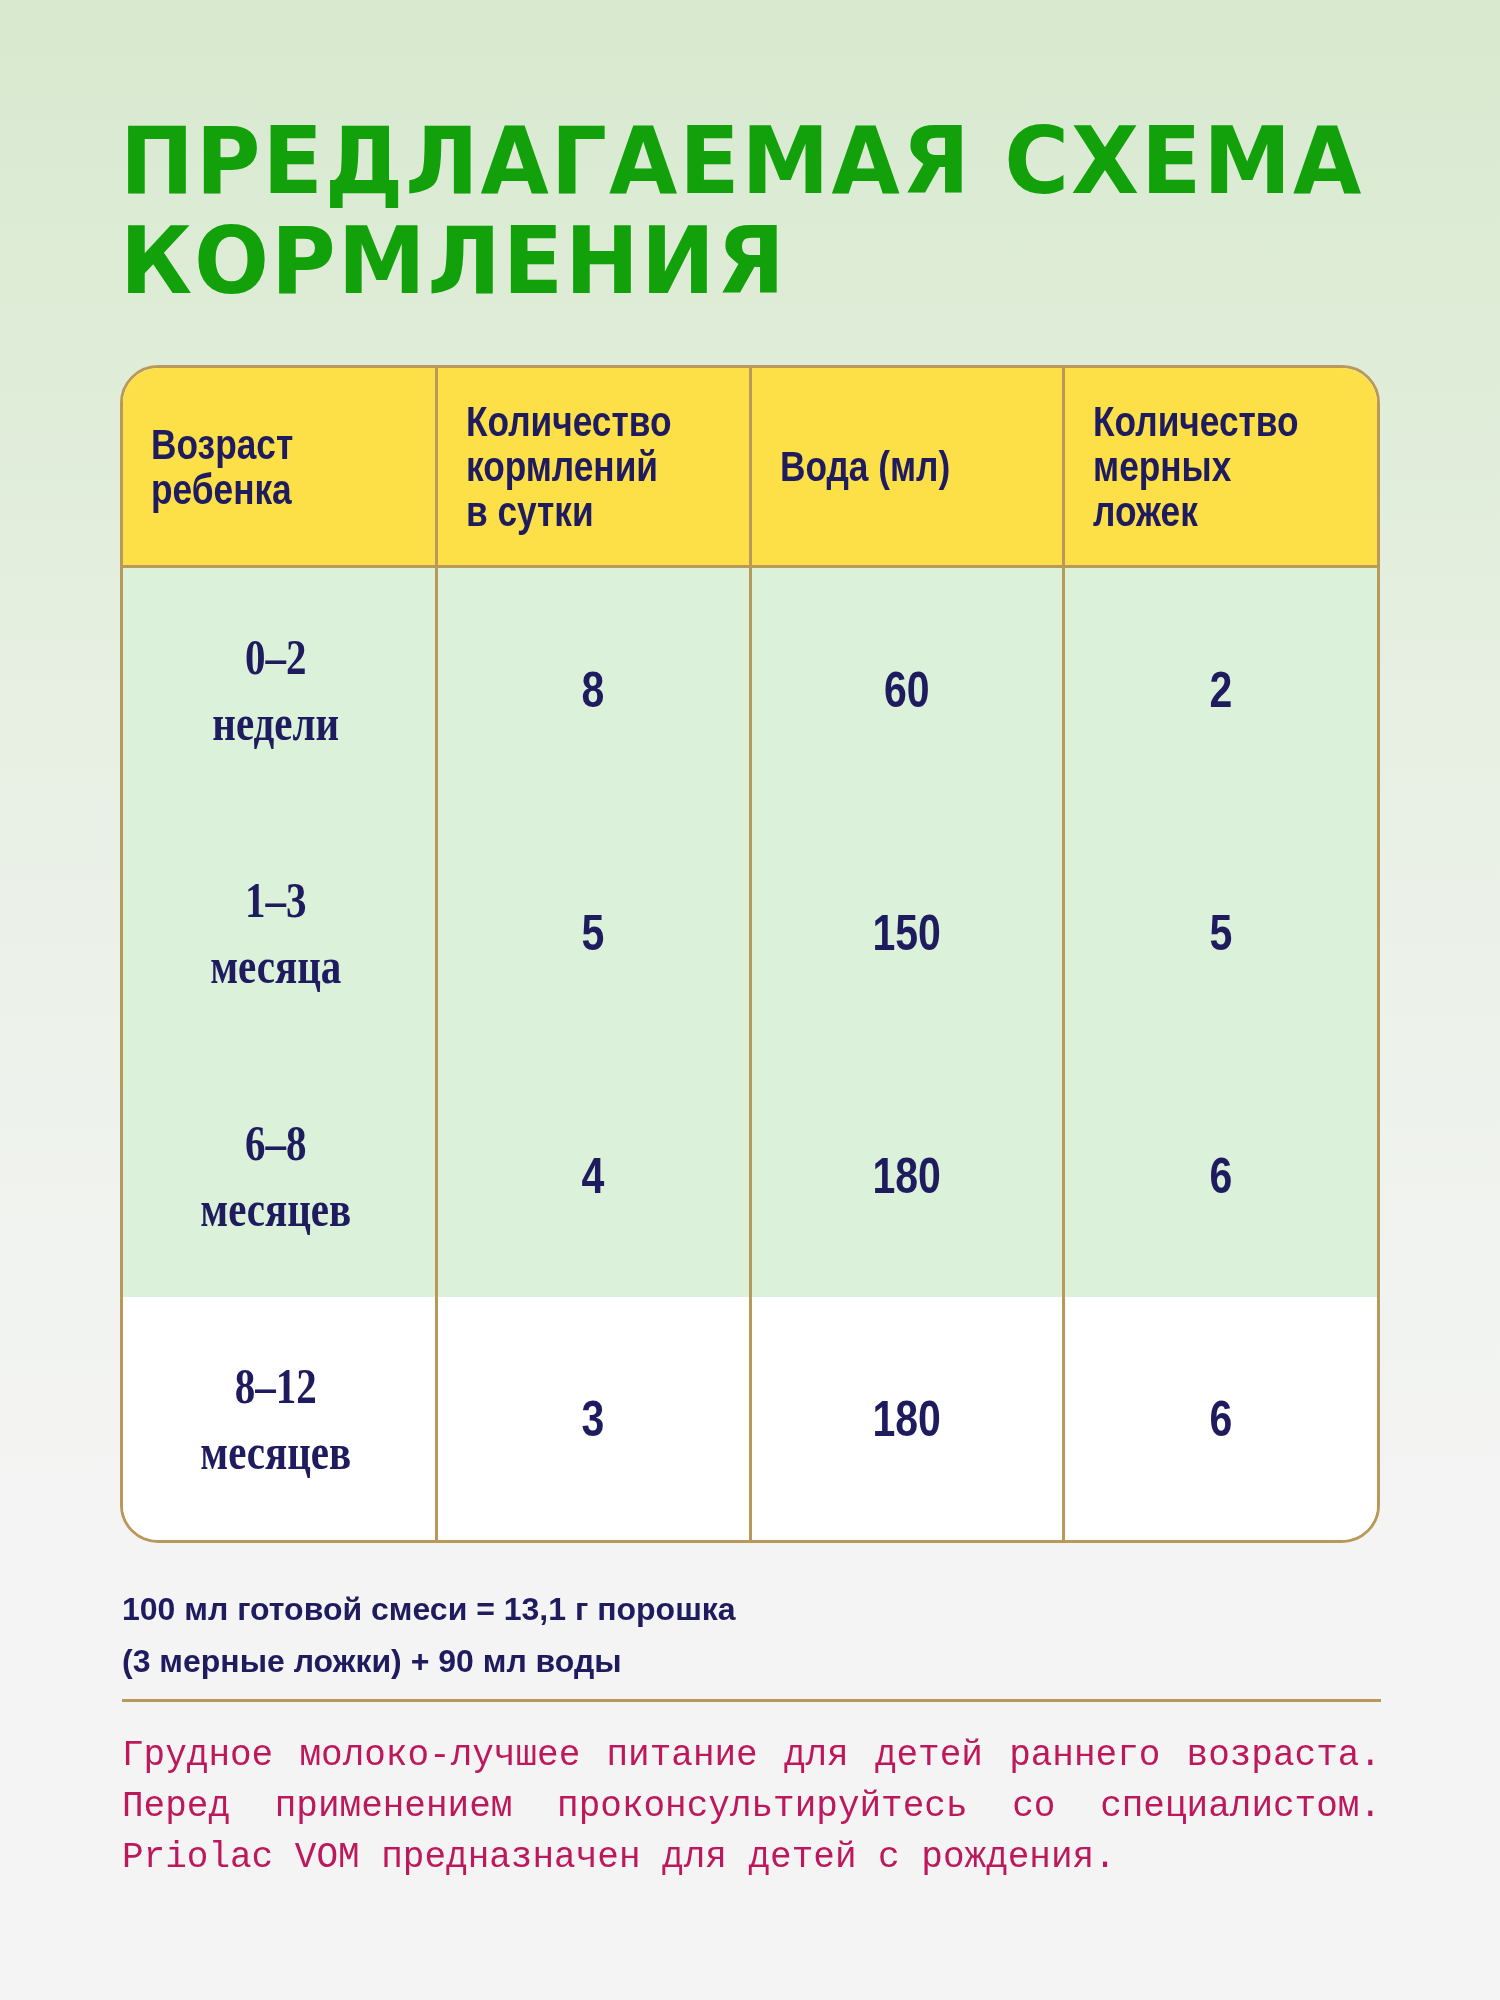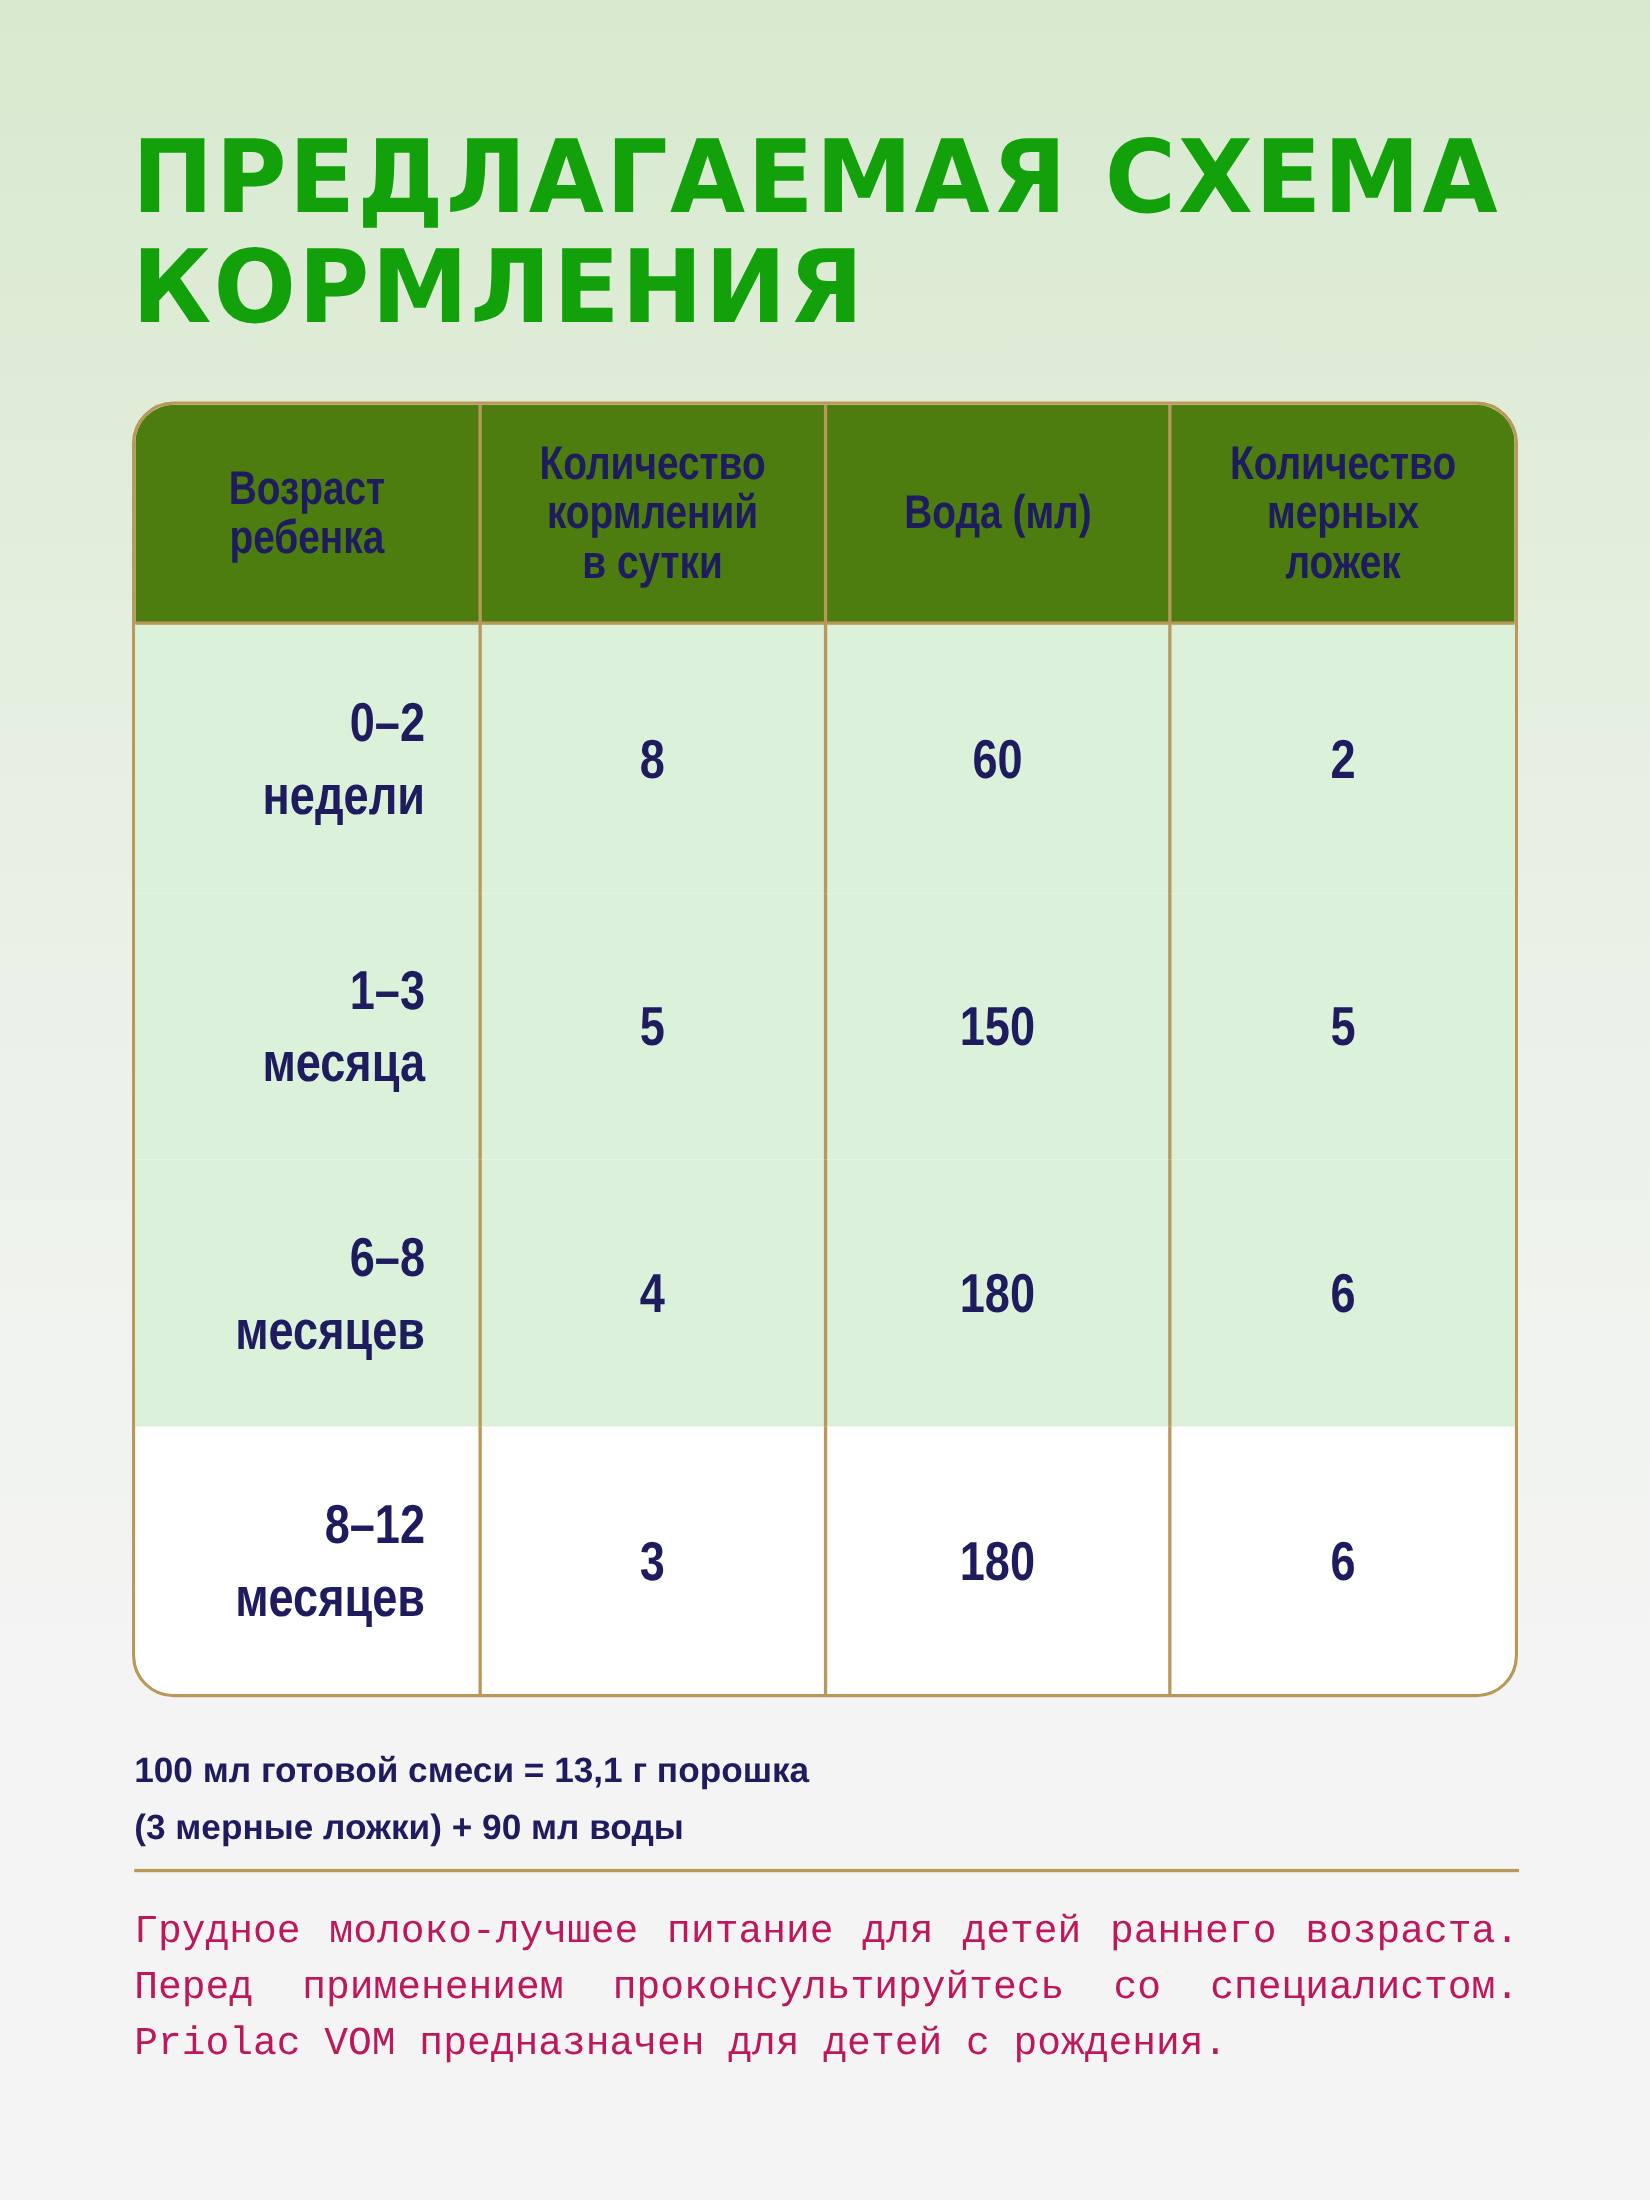--- a/index.html
+++ b/index.html
@@ -51,40 +51,41 @@
   th, td {
     color: #1e1b5e;
     font-family: "Liberation Sans", sans-serif;
     font-weight: bold;
     padding: 0;
   }
   th {
     height: 197px;
     font-size: 43px;
     line-height: 45px;
-    text-align: center;
+    text-align: left;
     vertical-align: middle;
     border-bottom: 3px solid #b9995a;
     border-right: 3px solid #b9995a;
-    background: #4d7c0f;
+    background: #fde047;
   }
   th .hl { display: block; transform: scaleX(0.82); }
   th:last-child, td:last-child { border-right: none; }
   td {
     height: 162px;
     font-size: 50px;
     text-align: center;
     vertical-align: middle;
     border-right: 3px solid #b9995a;
   }
   td .num { display: inline-block; transform: scaleX(0.82); }
   td.age {
-    text-align: right;
+    text-align: center;
     padding-left: 42px;
     line-height: 66px;
+    font-family: Liberation Serif, serif;
   }
   td.age span { display: block; transform: scaleX(0.82); transform-origin: left center; }
   tr.green td { background: #dbf1d9; }
   tr.white td { background: #ffffff; }
 
   .note {
     position: absolute;
     left: 122px;
     top: 1583px;
     width: 1260px;

